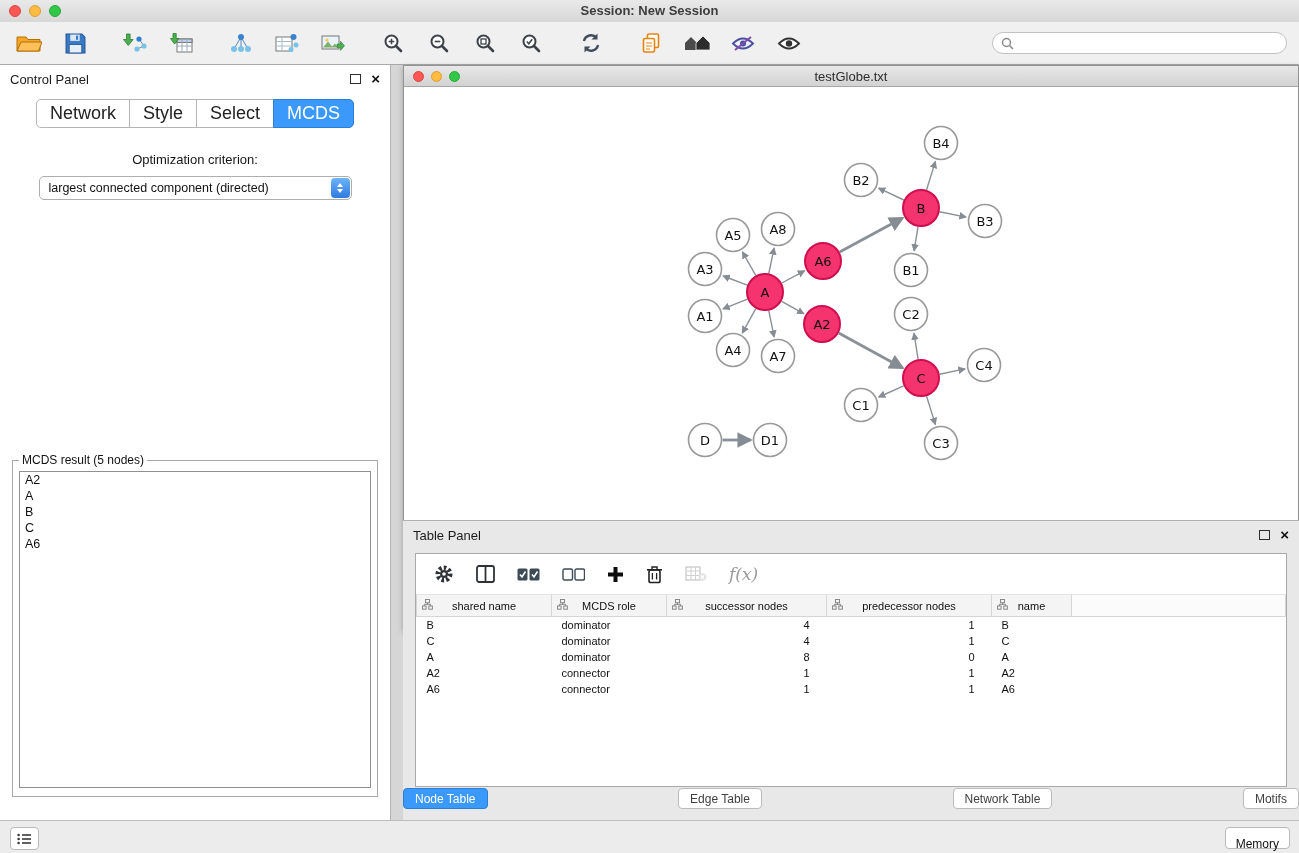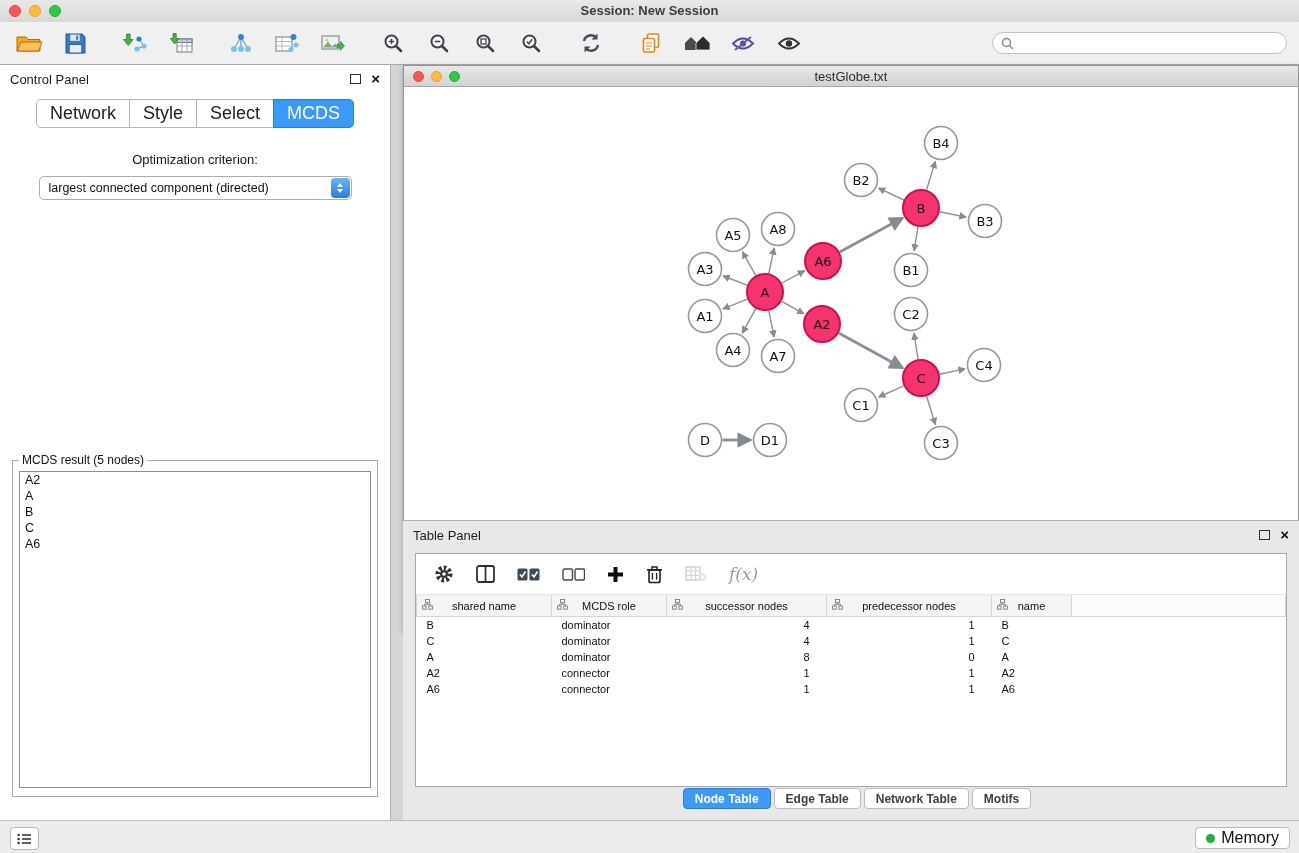--- a/index.html
+++ b/index.html
@@ -63,28 +63,28 @@
   .table-toolbar{height:40px;display:flex;align-items:center;gap:22px;padding-left:18px;border-bottom:1px solid #e4e4e4;}
   .tt-btn{display:flex;align-items:center;justify-content:center;cursor:default;}
   .fx{font-family:"DejaVu Serif","Liberation Serif",serif;font-style:italic;font-size:17px;color:#9a9a9a;}
   table.node-table{border-collapse:collapse;table-layout:fixed;width:100%;font-size:11px;color:#101010;}
   table.node-table th{height:19px;background:#f4f4f4;border:1px solid #d5d5d5;border-top:none;font-weight:400;position:relative;font-size:11px;}
   table.node-table th.filler{background:#fbfbfb;}
   table.node-table th .col-ic{position:absolute;left:5px;top:4px;}
   table.node-table td{height:16px;padding:0 6px;overflow:hidden;white-space:nowrap;}
   table.node-table td.left{text-align:left;padding-left:10px;}
   table.node-table td.right{text-align:right;padding-right:17px;}
-  .bottom-tabs{position:absolute;left:12px;right:0;top:267px;display:flex;justify-content:center;gap:3px;font-weight:bold;}
+  .bottom-tabs{position:absolute;left:0;right:0;top:267px;display:flex;justify-content:space-between;gap:3px;}
   .bottom-tab{background:#fff;border:1px solid #bbb;border-radius:4px;font-size:12px;color:#404040;padding:2px 11px;height:21px;line-height:17px;box-sizing:border-box;cursor:default;}
   .bottom-tab.active{background:#3b99fc;border-color:#2a7fd4;color:#fff;}
 
   
   .statusbar{position:absolute;left:0;top:820px;width:100%;height:33px;background:#ececec;border-top:1px solid #bdbdbd;box-sizing:border-box;}
   .list-btn{position:absolute;left:10px;top:6px;width:27px;height:21px;background:#fff;border:1px solid #b9b9b9;border-radius:4px;display:flex;align-items:center;justify-content:center;}
-  .memory-btn{position:absolute;right:9px;top:6px;height:22px;background:#fff;border:1px solid #b9b9b9;border-radius:4px;display:flex;align-items:center;gap:6px;padding:3px 10px;font-size:16px;color:#111;box-sizing:border-box;}
+  .memory-btn{position:absolute;right:9px;top:6px;height:22px;background:#fff;border:1px solid #b9b9b9;border-radius:4px;display:flex;align-items:center;gap:6px;padding:3px 10px;font-size:12px;color:#111;box-sizing:border-box;flex-direction:column;}
   .mem-dot{width:9px;height:9px;border-radius:50%;background:#1fae3e;}
 </style>
 </head>
 <body>
 
 <div class="app">
 
   <div class="titlebar">
     <div class="traffic">
       <span class="light red"></span>

